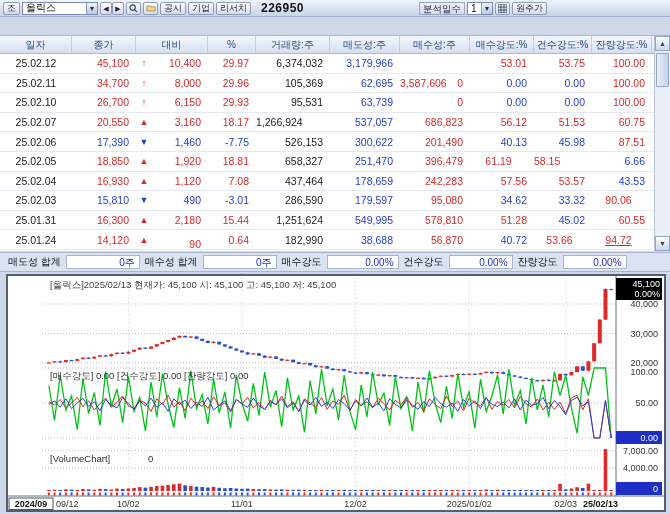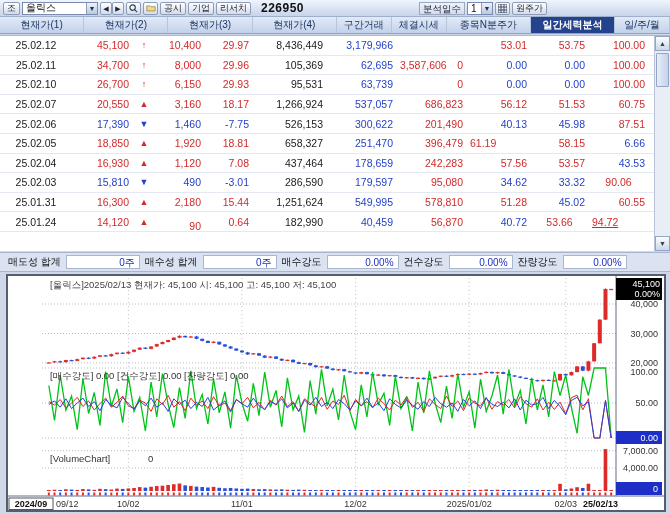--- a/index.html
+++ b/index.html
@@ -102,41 +102,42 @@
       </div>
       <button class="ibtn">
         <svg width="9" height="9" viewBox="0 0 9 9">
             <path d="M0 0h9v9h-9z M0 3h9 M0 6h9 M3 0v9 M6 0v9" fill="none" stroke="#345" stroke-width="0.9"></path>
           </svg>
       </button>
       <button class="tbtn">원주가</button>
     </div>
   </div>
 
-  <div id="tabbar">
-      <div class="tab" style="width: 86px;">현재가(1)</div>
-      <div class="tab" style="width: 86px;">현재가(2)</div>
-      <div class="tab" style="width: 86px;">현재가(3)</div>
-      <div class="tab" style="width: 86px;">현재가(4)</div>
-      <div class="tab">구간거래</div>
-      <div class="tab">체결시세</div>
-      <div class="tab" style="width: 86px;">종목N분주가</div>
-      <div class="tab active" style="width: 86px;">일간세력분석</div>
-      <div class="tab">일/주/월</div>
-    </div>
 
   <div id="grid">
+    <div id="thead">
+        <div class="hc" style="width: 72px;">일자</div>
+        <div class="hc" style="width: 64px;">종가</div>
+        <div class="hc" style="width: 72px;">대비</div>
+        <div class="hc" style="width: 48px;">%</div>
+        <div class="hc" style="width: 74px;">거래량:주</div>
+        <div class="hc" style="width: 70px;">매도성:주</div>
+        <div class="hc" style="width: 70px;">매수성:주</div>
+        <div class="hc" style="width: 64px;">매수강도:%</div>
+        <div class="hc" style="width: 58px;">건수강도:%</div>
+        <div class="hc" style="width: 60px;">잔량강도:%</div>
+      </div>
     <div id="tbody">
         <div class="trow">
           <div class="tc c-k" style="width: 72px; text-align: center;">25.02.12</div>
           <div class="tc c-r" style="width: 64px; text-align: right; padding-right: 7px;">45,100</div>
           <div class="tc c-r" style="width: 16px; text-align: center; font-size: 9px;">↑</div>
           <div class="tc c-r" style="width: 56px; text-align: right; padding-right: 7px;">10,400</div>
           <div class="tc c-r" style="width: 48px; text-align: right; padding-right: 7px;">29.97</div>
-          <div class="tc c-k" style="width: 74px; text-align: right; padding-right: 7px;">8,436,449</div>
+          <div class="tc c-k" style="width: 74px; text-align: right; padding-right: 7px;">6,374,032</div>
           <div class="tc c-b" style="width: 70px; text-align: right; padding-right: 7px;">3,179,966</div>
           <div class="tc c-r" style="width: 70px; text-align: left; padding-right: 7px; margin-top: 39px;">3,587,606</div>
           <div class="tc c-r" style="width: 64px; text-align: right; padding-right: 7px;">53.01</div>
           <div class="tc c-r" style="width: 58px; text-align: right; padding-right: 7px;">53.75</div>
           <div class="tc c-r" style="width: 60px; text-align: right; padding-right: 7px;">100.00</div>
         </div>
         <div class="trow">
           <div class="tc c-k" style="width: 72px; text-align: center;">25.02.11</div>
           <div class="tc c-r" style="width: 64px; text-align: right; padding-right: 7px;">34,700</div>
           <div class="tc c-r" style="width: 16px; text-align: center; font-size: 9px;">↑</div>
@@ -161,21 +162,21 @@
           <div class="tc c-b" style="width: 64px; text-align: right; padding-right: 7px;">0.00</div>
           <div class="tc c-b" style="width: 58px; text-align: right; padding-right: 7px;">0.00</div>
           <div class="tc c-r" style="width: 60px; text-align: right; padding-right: 7px;">100.00</div>
         </div>
         <div class="trow">
           <div class="tc c-k" style="width: 72px; text-align: center;">25.02.07</div>
           <div class="tc c-r" style="width: 64px; text-align: right; padding-right: 7px;">20,550</div>
           <div class="tc c-r" style="width: 16px; text-align: center; font-size: 9px;">▲</div>
           <div class="tc c-r" style="width: 56px; text-align: right; padding-right: 7px;">3,160</div>
           <div class="tc c-r" style="width: 48px; text-align: right; padding-right: 7px;">18.17</div>
-          <div class="tc c-k" style="width: 74px; text-align: right; padding-right: 7px;">1,266,924</div>
+          <div class="tc c-k" style="width: 74px; padding-right: 7px;">1,266,924</div>
           <div class="tc c-b" style="width: 70px; text-align: right; padding-right: 7px;">537,057</div>
           <div class="tc c-r" style="width: 70px; text-align: right; padding-right: 7px;">686,823</div>
           <div class="tc c-r" style="width: 64px; text-align: right; padding-right: 7px;">56.12</div>
           <div class="tc c-r" style="width: 58px; text-align: right; padding-right: 7px;">51.53</div>
           <div class="tc c-r" style="width: 60px; text-align: right; padding-right: 7px;">60.75</div>
         </div>
         <div class="trow">
           <div class="tc c-k" style="width: 72px; text-align: center;">25.02.06</div>
           <div class="tc c-b" style="width: 64px; text-align: right; padding-right: 7px;">17,390</div>
           <div class="tc c-b" style="width: 16px; text-align: center; font-size: 9px;">▼</div>
@@ -190,22 +191,22 @@
         </div>
         <div class="trow">
           <div class="tc c-k" style="width: 72px; text-align: center;">25.02.05</div>
           <div class="tc c-r" style="width: 64px; text-align: right; padding-right: 7px;">18,850</div>
           <div class="tc c-r" style="width: 16px; text-align: center; font-size: 9px;">▲</div>
           <div class="tc c-r" style="width: 56px; text-align: right; padding-right: 7px;">1,920</div>
           <div class="tc c-r" style="width: 48px; text-align: right; padding-right: 7px;">18.81</div>
           <div class="tc c-k" style="width: 74px; text-align: right; padding-right: 7px;">658,327</div>
           <div class="tc c-b" style="width: 70px; text-align: right; padding-right: 7px;">251,470</div>
           <div class="tc c-r" style="width: 70px; text-align: right; padding-right: 7px;">396,479</div>
-          <div class="tc c-r" style="width: 64px; text-align: left; padding-right: 7px;">61.19</div>
-          <div class="tc c-r" style="width: 58px; text-align: right; padding-right: 7px;">58.15</div>
+          <div class="tc c-r" style="width: 64px; text-align: center; padding-right: 7px;">61.19</div>
+          <div class="tc c-r" style="width: 58px; text-align: left; padding-right: 7px;">58.15</div>
           <div class="tc c-b" style="width: 60px; text-align: right; padding-right: 7px;">6.66</div>
         </div>
         <div class="trow">
           <div class="tc c-k" style="width: 72px; text-align: center;">25.02.04</div>
           <div class="tc c-r" style="width: 64px; text-align: right; padding-right: 7px;">16,930</div>
           <div class="tc c-r" style="width: 16px; text-align: center; font-size: 9px;">▲</div>
           <div class="tc c-r" style="width: 56px; text-align: right; padding-right: 7px;">1,120</div>
           <div class="tc c-r" style="width: 48px; text-align: right; padding-right: 7px;">7.08</div>
           <div class="tc c-k" style="width: 74px; text-align: right; padding-right: 7px;">437,464</div>
           <div class="tc c-b" style="width: 70px; text-align: right; padding-right: 7px;">178,659</div>
@@ -240,25 +241,25 @@
           <div class="tc c-b" style="width: 58px; text-align: right; padding-right: 7px;">45.02</div>
           <div class="tc c-r" style="width: 60px; text-align: right; padding-right: 7px;">60.55</div>
         </div>
         <div class="trow">
           <div class="tc c-k" style="width: 72px; text-align: center;">25.01.24</div>
           <div class="tc c-r" style="width: 64px; text-align: right; padding-right: 7px;">14,120</div>
           <div class="tc c-r" style="width: 16px; text-align: center; font-size: 9px;">▲</div>
           <div class="tc c-r" style="width: 56px; text-align: right; padding-right: 7px; margin-top: 9px;">90</div>
           <div class="tc c-r" style="width: 48px; text-align: right; padding-right: 7px;">0.64</div>
           <div class="tc c-k" style="width: 74px; text-align: right; padding-right: 7px;">182,990</div>
-          <div class="tc c-b" style="width: 70px; text-align: right; padding-right: 7px;">40,459</div>
+          <div class="tc c-b" style="width: 70px; text-align: right; padding-right: 7px;">38,688</div>
           <div class="tc c-r" style="width: 70px; text-align: right; padding-right: 7px;">56,870</div>
           <div class="tc c-b" style="width: 64px; text-align: right; padding-right: 7px;">40.72</div>
           <div class="tc c-r" style="width: 58px; text-align: center; padding-right: 7px;">53.66</div>
-          <div class="tc c-r" style="width: 60px; text-align: left; padding-right: 7px; text-decoration: underline;">94.72</div>
+          <div class="tc c-r" style="width: 60px; text-align: center; padding-right: 7px; text-decoration: underline;">94.72</div>
         </div>
       </div>
     <div id="vscroll">
       <div class="sbarrow" style="top:0">▲</div>
       <div id="sbthumb"></div>
       <div class="sbarrow" style="bottom:0">▼</div>
     </div>
   </div>
 
   <div id="summary">

